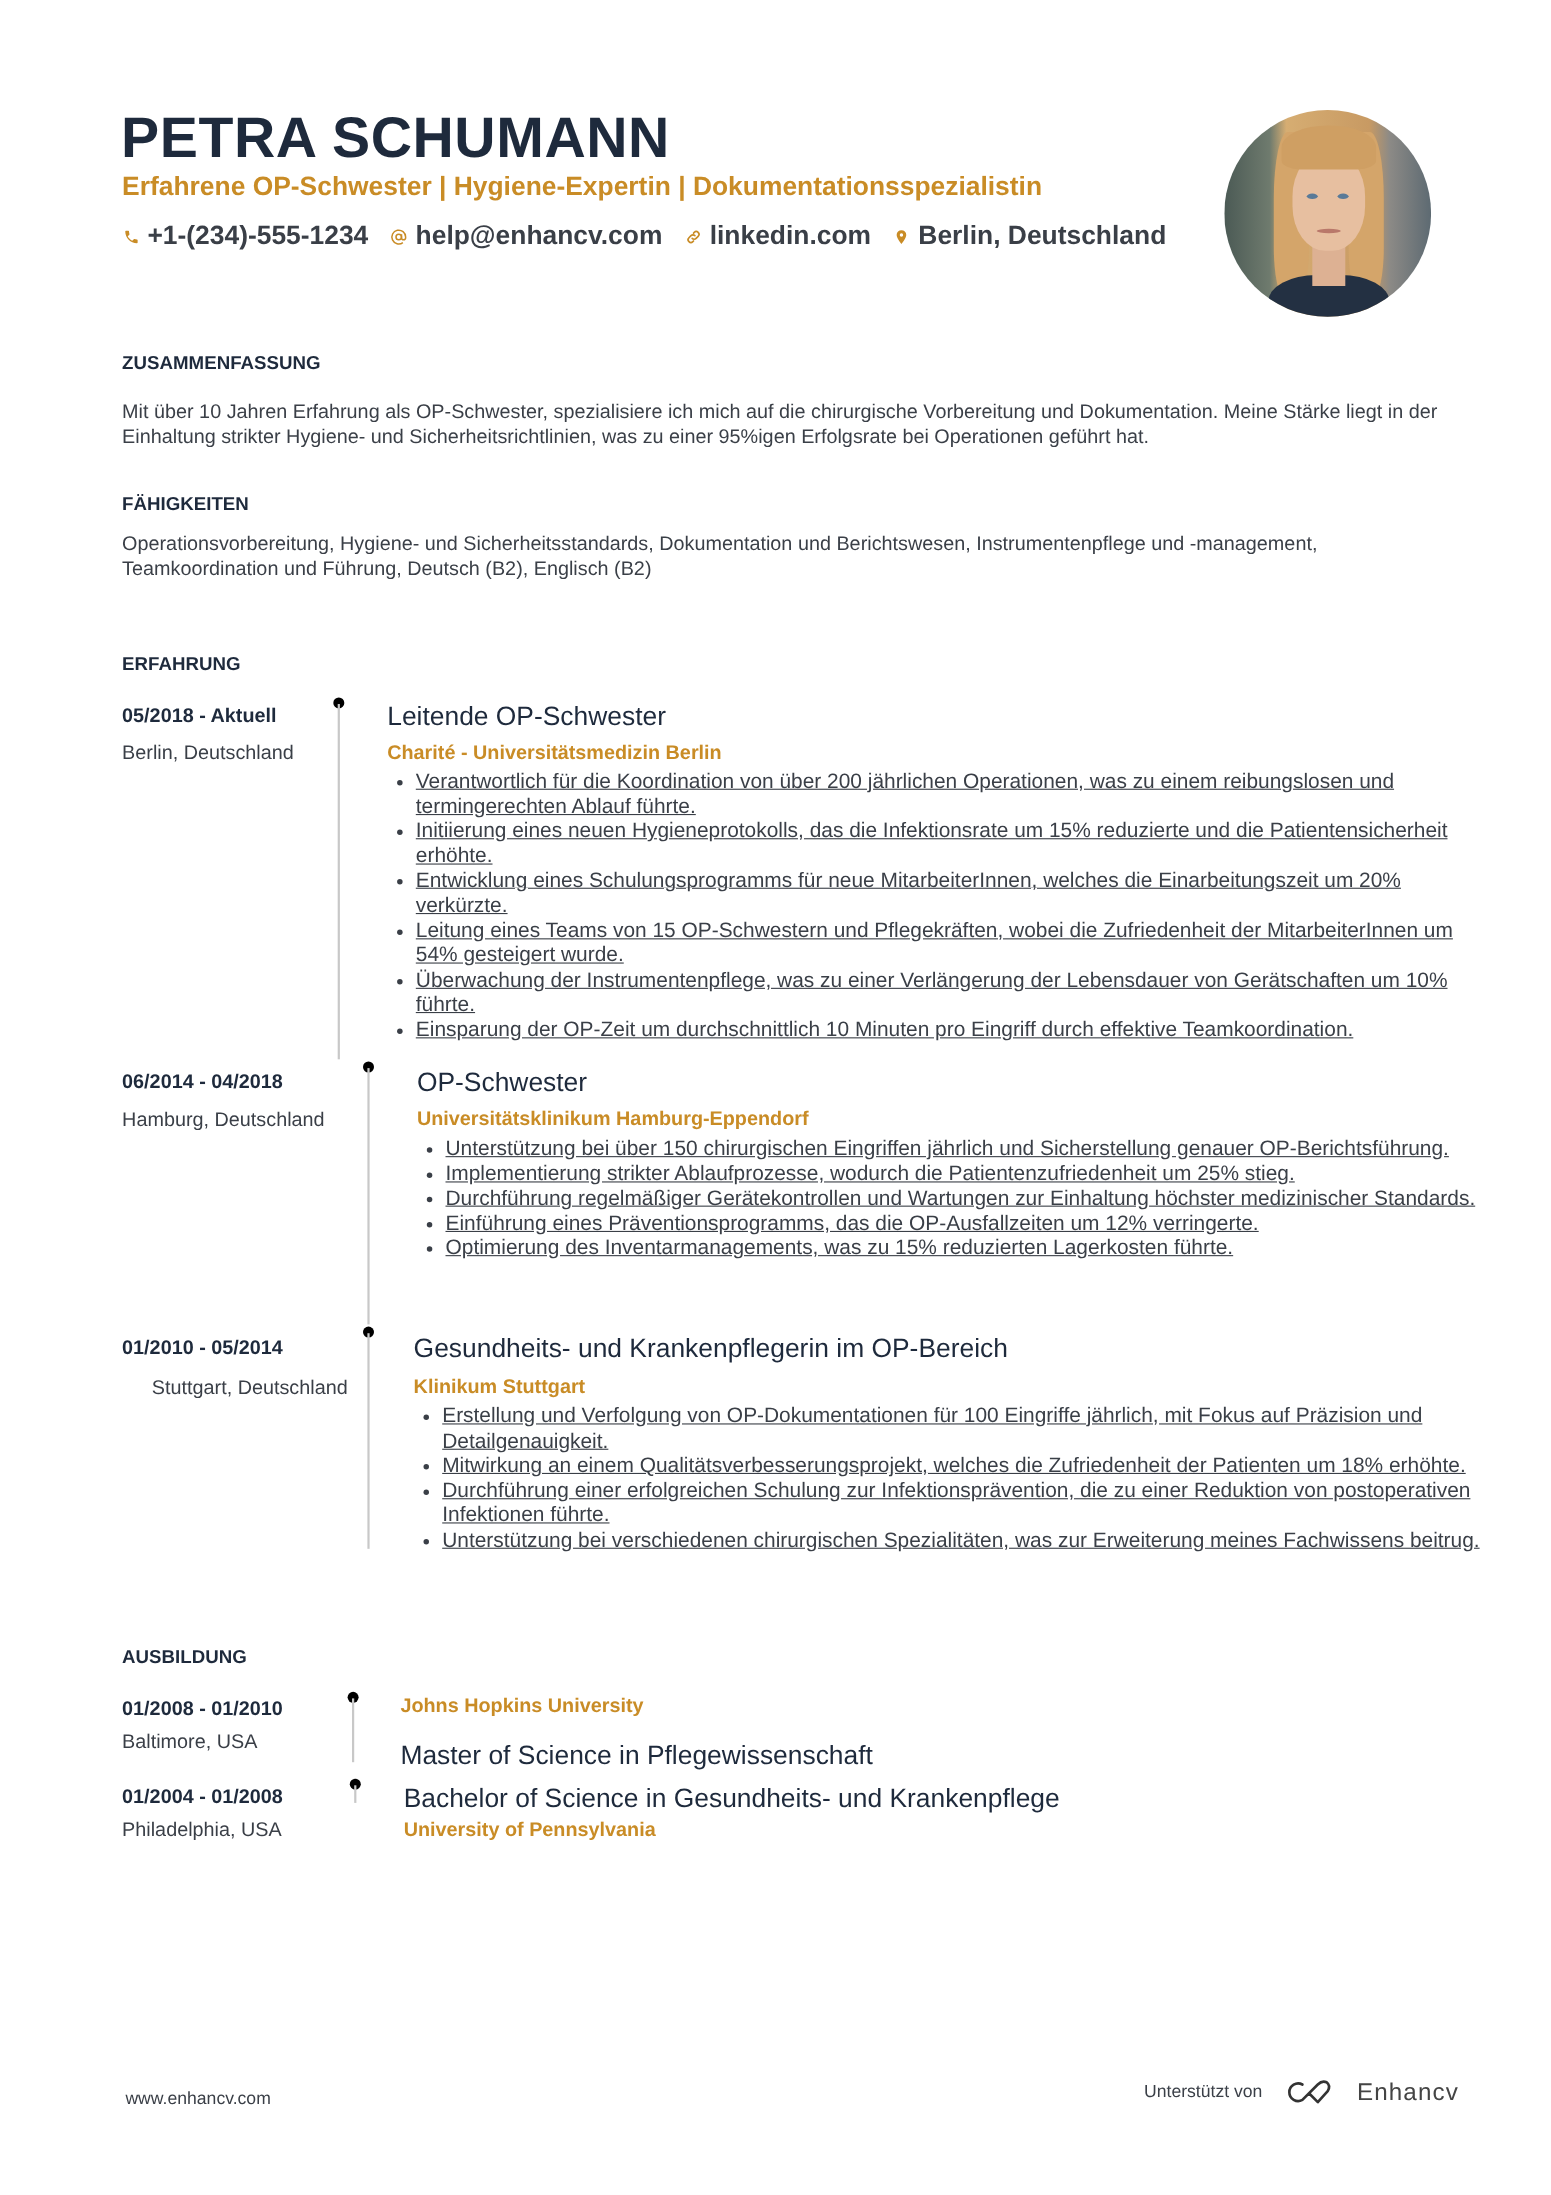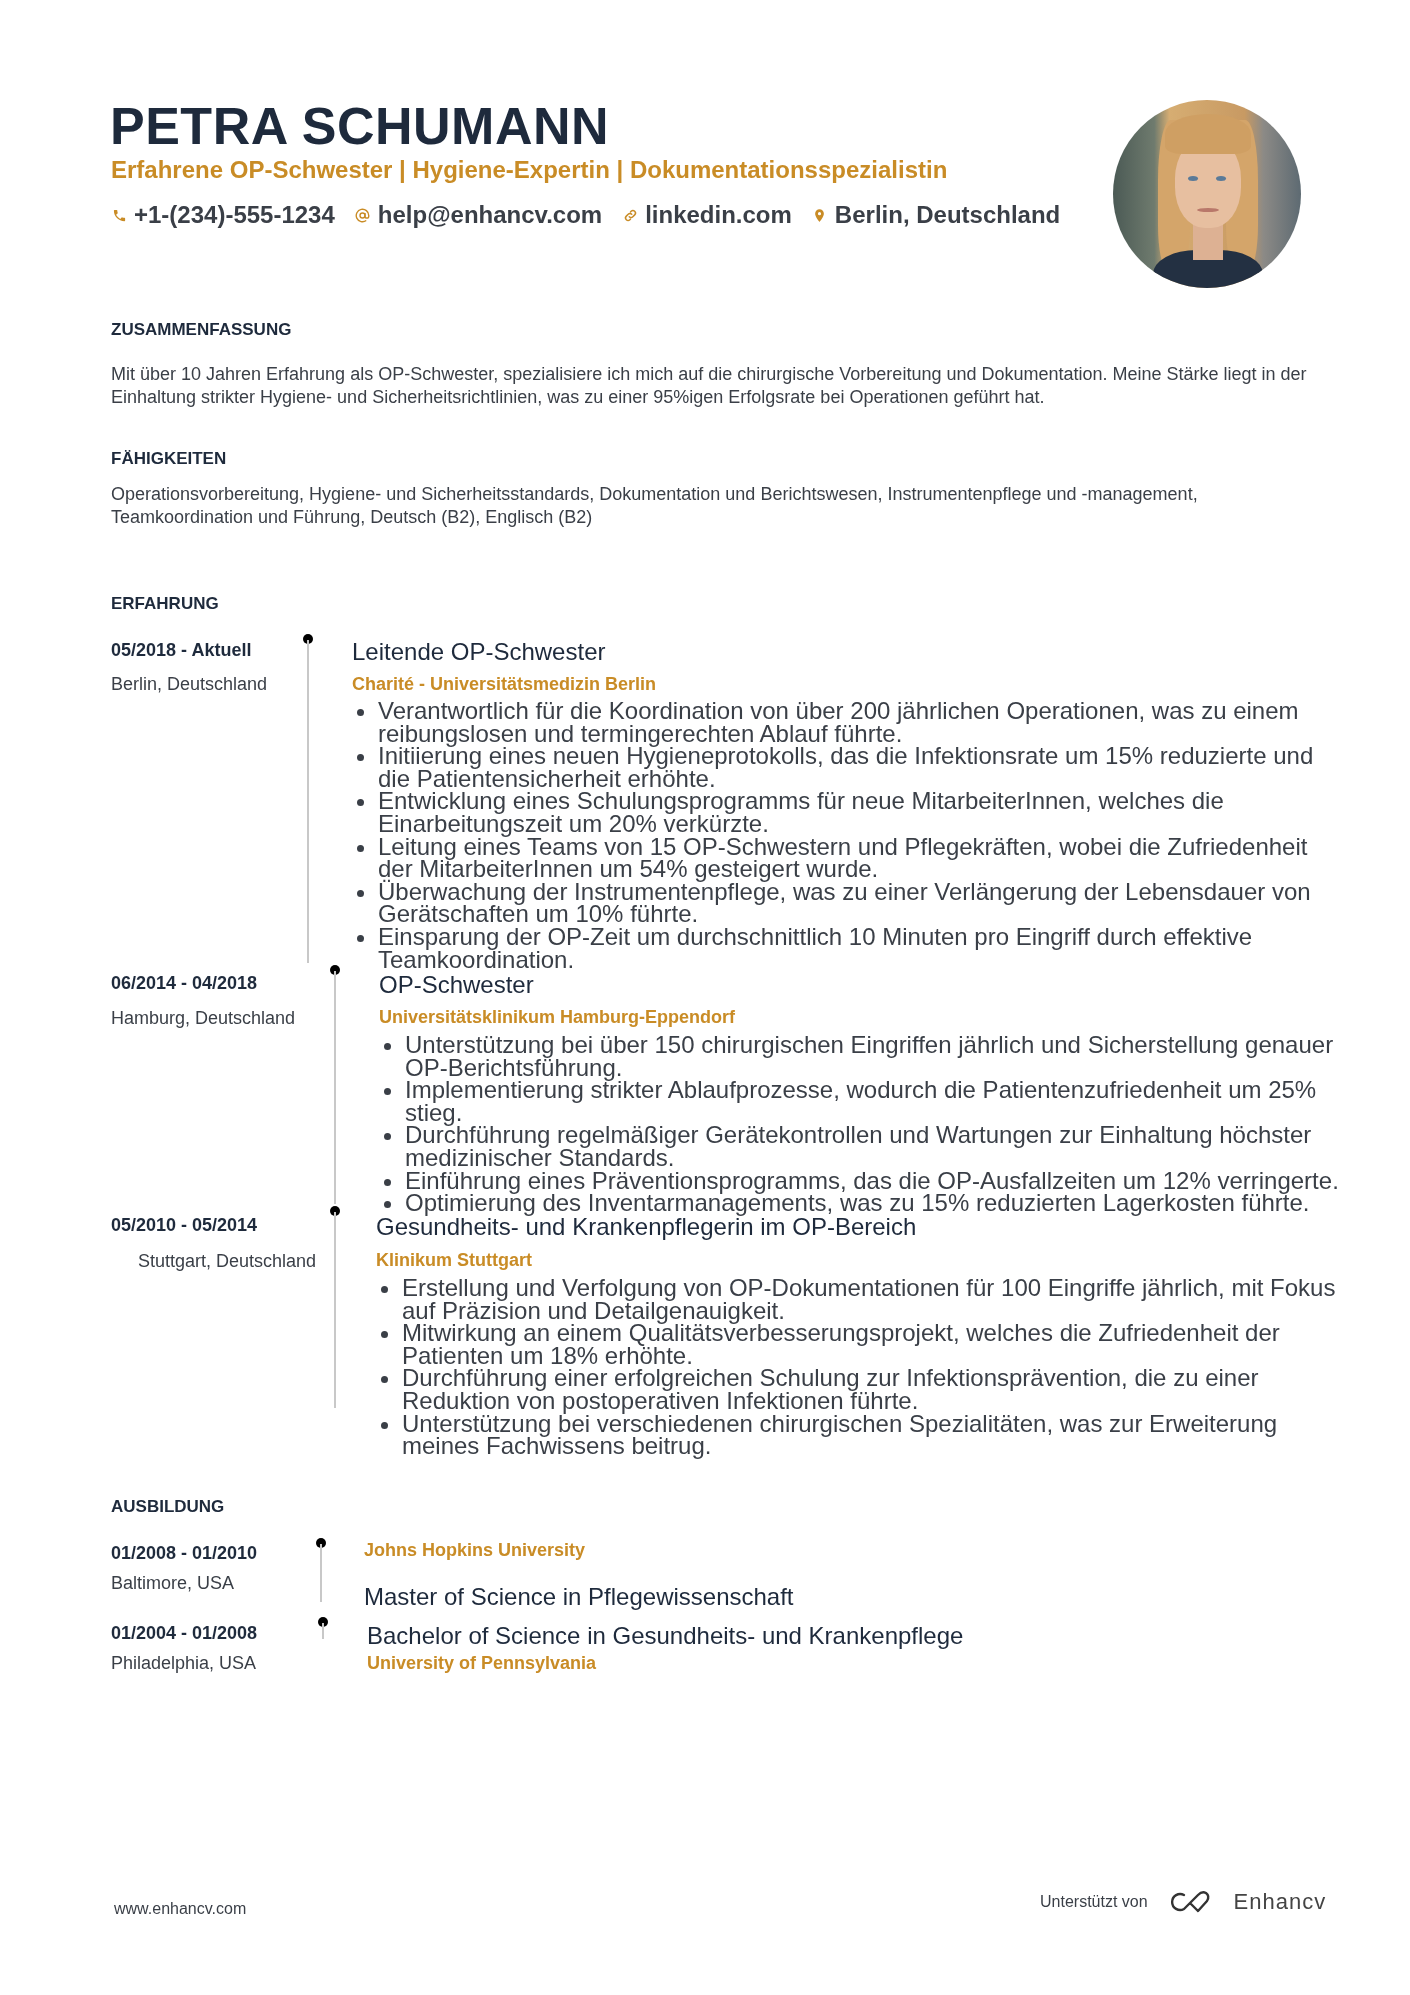--- a/index.html
+++ b/index.html
@@ -24,21 +24,21 @@
   .photo .eye { position: absolute; top: 76px; width: 10px; height: 5px; border-radius: 50%; background: #5a7a98; }
   .photo .mouth { position: absolute; left: 84px; top: 108px; width: 22px; height: 4px; border-radius: 50%; background: #b9786a; }
 
   .section-title { font-size: 17px; font-weight: 700; color: #1e2a3c; white-space: nowrap; }
   .para { font-size: 18px; line-height: 23px; color: #3a3f47; width: 1220px; }
 
   .date { font-size: 18px; font-weight: 700; color: #1e2a3c; white-space: nowrap; }
   .loc { font-size: 18px; color: #3a3f47; white-space: nowrap; }
   .role { font-size: 24px; color: #1e2a3c; white-space: nowrap; }
   .org { font-size: 18px; font-weight: 700; color: #c98c26; white-space: nowrap; }
-  .bullets { margin: 0; padding: 0 0 0 26px; font-size: 24px; line-height: 22.6px; color: #3a3f47; }
+  .bullets { margin: 0; padding: 0 0 0 26px; font-size: 19px; line-height: 22.6px; color: #3a3f47; text-decoration: underline; }
   .bullets li { padding-left: 0; }
   .dot { width: 10px; height: 10px; border-radius: 50%; background: #000; }
   .vline { width: 2px; background: #c8c8c8; }
 
   .footer-left { left: 114px; top: 1900px; font-size: 16px; color: #3a3f47; }
   .footer-right { left: 1002px; top: 1889px; display: flex; align-items: center; gap: 20px; font-size: 16px; color: #3a3f47; margin-left: 38px; }
   .brand { font-size: 22px; color: #444; letter-spacing: 1px; }
 </style>
 </head>
 <body>
@@ -124,21 +124,21 @@
 <div class="abs role" style="left:379px; top:971px;">OP-Schwester</div>
 <div class="abs org" style="left:379px; top:1007px;">Universitätsklinikum Hamburg-Eppendorf</div>
 <ul class="abs bullets" style="left:379px; top:1034px; width:940px;">
   <li>Unterstützung bei über 150 chirurgischen Eingriffen jährlich und Sicherstellung genauer OP-Berichtsführung.</li>
   <li>Implementierung strikter Ablaufprozesse, wodurch die Patientenzufriedenheit um 25% stieg.</li>
   <li>Durchführung regelmäßiger Gerätekontrollen und Wartungen zur Einhaltung höchster medizinischer Standards.</li>
   <li>Einführung eines Präventionsprogramms, das die OP-Ausfallzeiten um 12% verringerte.</li>
   <li>Optimierung des Inventarmanagements, was zu 15% reduzierten Lagerkosten führte.</li>
 </ul>
 
-<div class="abs date" style="left:111px; top:1215px;">05/2010 - 05/2014</div>
+<div class="abs date" style="left:111px; top:1215px;">01/2010 - 05/2014</div>
 <div class="abs loc" style="left:111px; top:1251px;margin-left:27px;">Stuttgart, Deutschland</div>
 <div class="abs dot" style="left:330px; top:1206px;"></div>
 <div class="abs vline" style="left:334px; top:1212px; height:196px;"></div>
 <div class="abs role" style="left:376px; top:1213px;">Gesundheits- und Krankenpflegerin im OP-Bereich</div>
 <div class="abs org" style="left:376px; top:1250px;">Klinikum Stuttgart</div>
 <ul class="abs bullets" style="left:376px; top:1277px; width:950px;">
   <li>Erstellung und Verfolgung von OP-Dokumentationen für 100 Eingriffe jährlich, mit Fokus auf Präzision und Detailgenauigkeit.</li>
   <li>Mitwirkung an einem Qualitätsverbesserungsprojekt, welches die Zufriedenheit der Patienten um 18% erhöhte.</li>
   <li>Durchführung einer erfolgreichen Schulung zur Infektionsprävention, die zu einer Reduktion von postoperativen Infektionen führte.</li>
   <li>Unterstützung bei verschiedenen chirurgischen Spezialitäten, was zur Erweiterung meines Fachwissens beitrug.</li>

